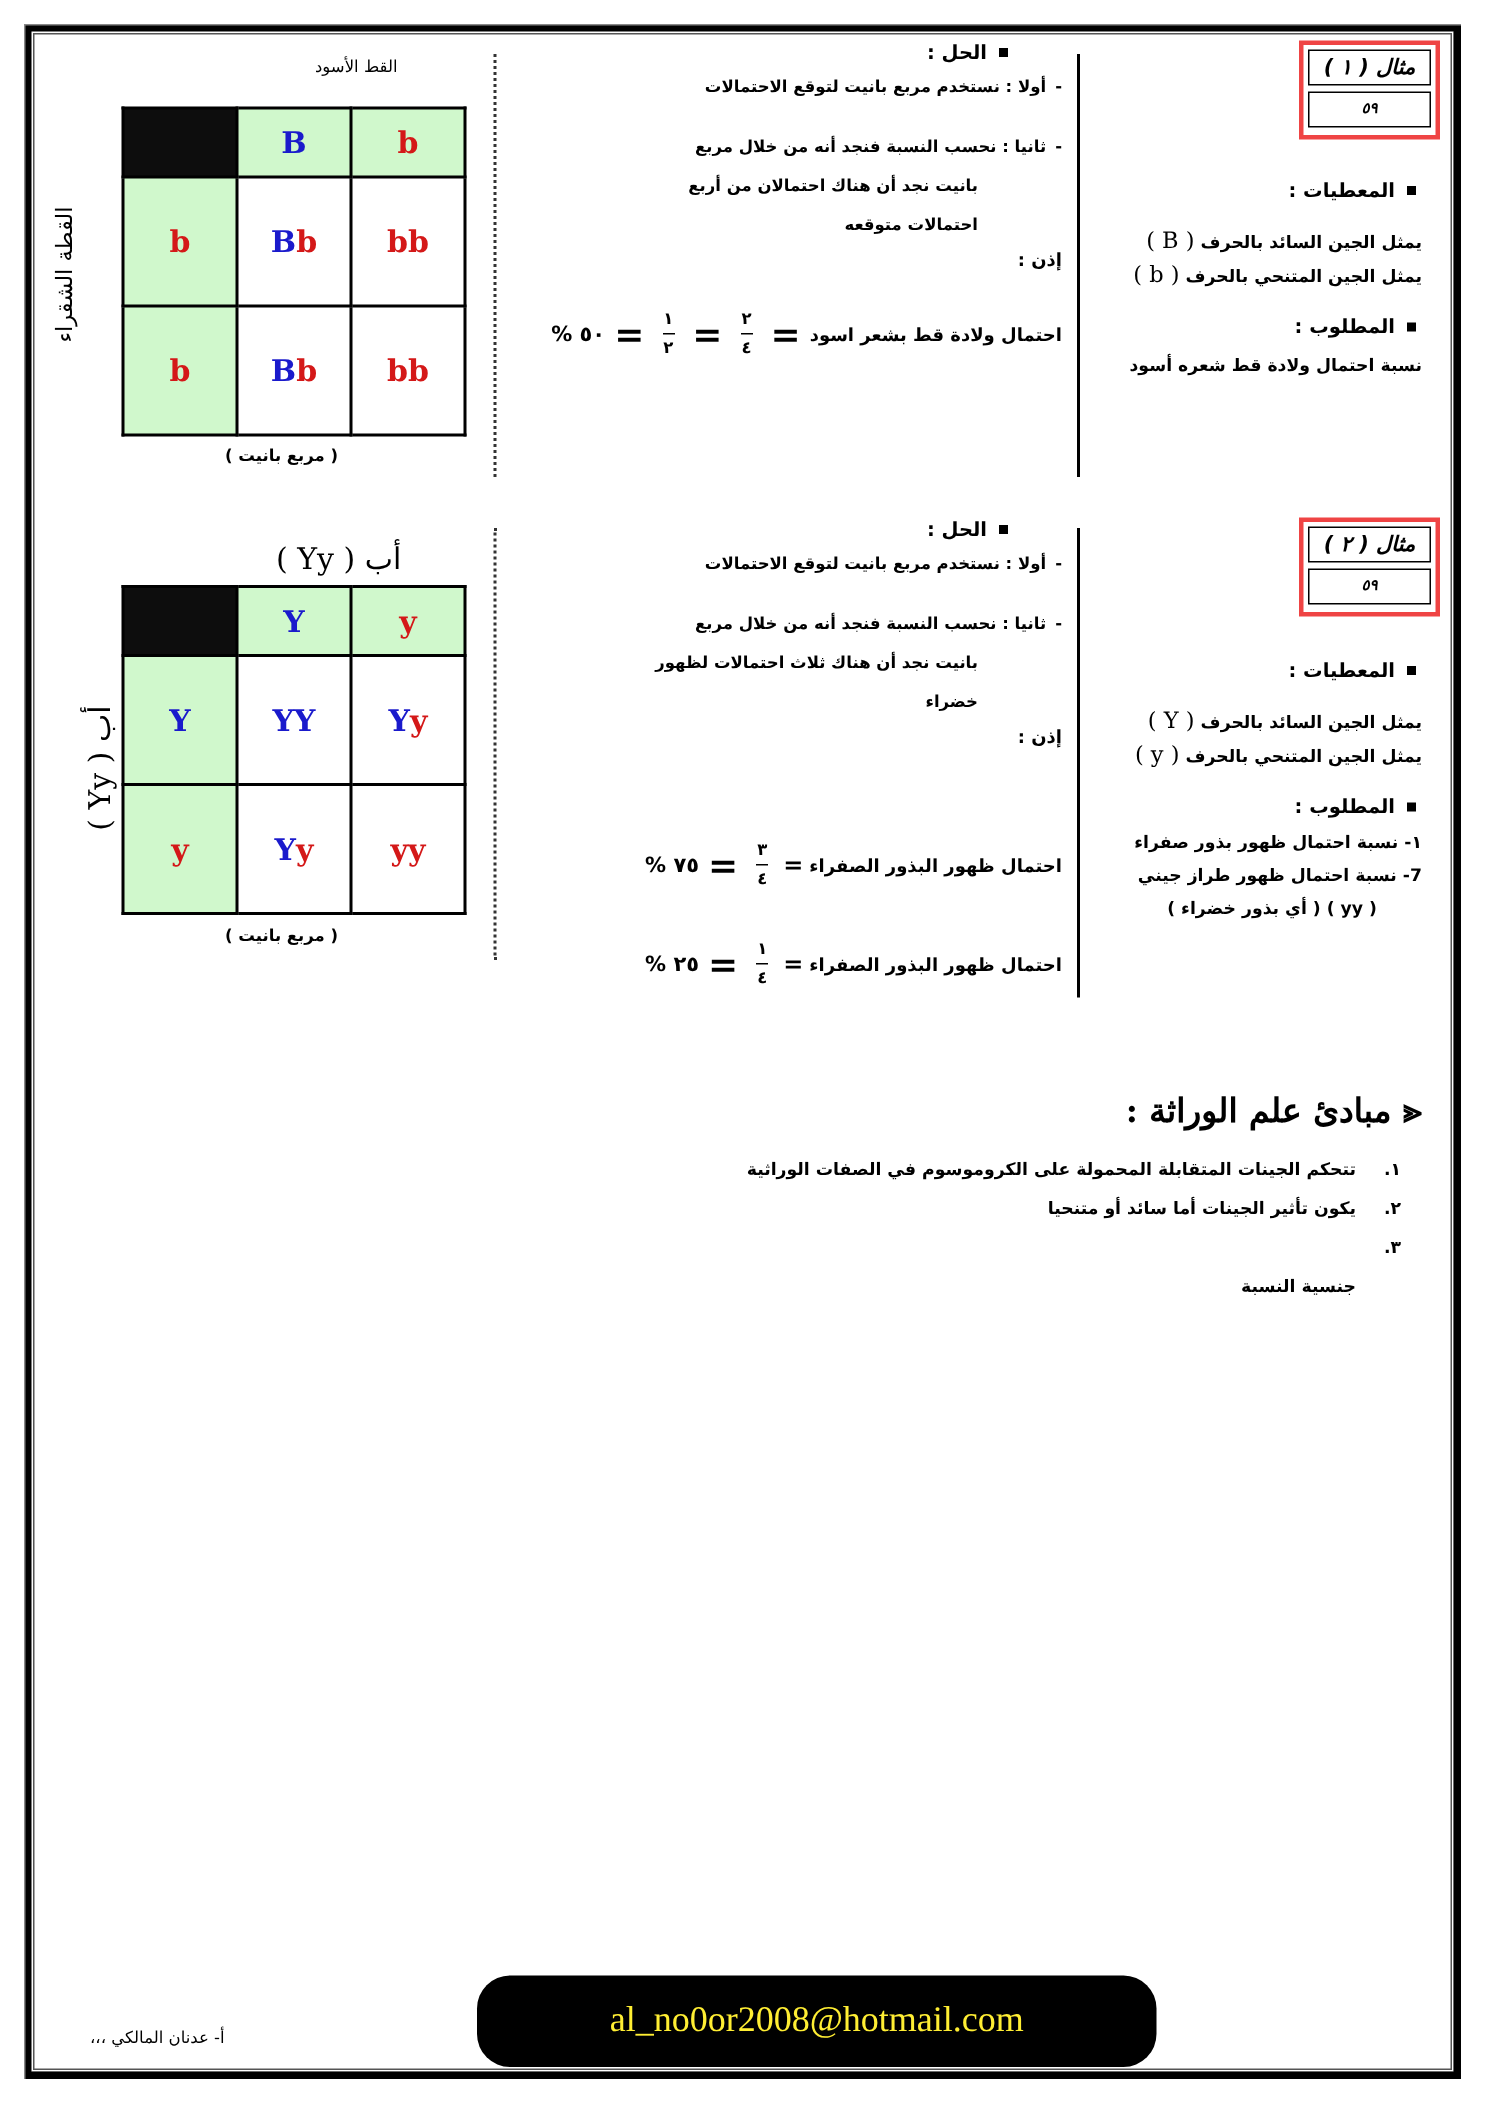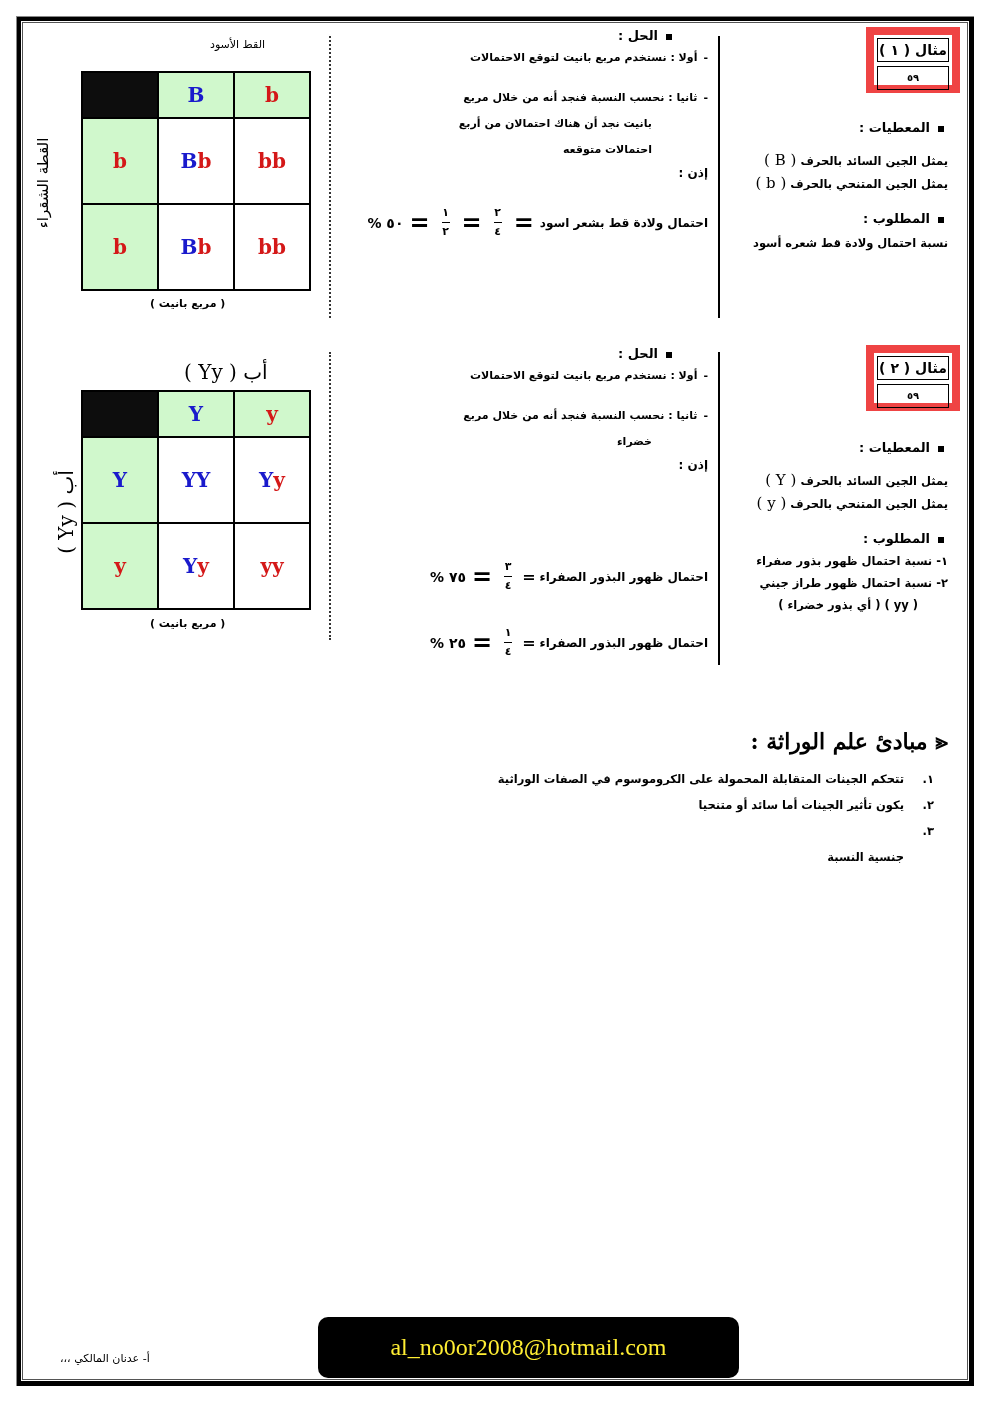--- a/index.html
+++ b/index.html
@@ -7,22 +7,22 @@
          font-family:"DejaVu Sans", sans-serif; color:#000; }
   .page-frame { position:absolute; left:16px; top:16px; width:958px; height:1370px;
                 border:5px solid #000; box-sizing:border-box;
                 box-shadow: inset 0 0 0 1px #fff, inset 0 0 0 2px #555; }
   .page-frame::before { content:""; position:absolute; left:-5px; top:-5px; right:-5px; bottom:-5px;
                 border-top:1px solid #888; border-left:1px solid #888; pointer-events:none; }
   .abs { position:absolute; }
   .rtl { direction:rtl; unicode-bidi:embed; }
 
   
-  .ex-box { position:absolute; width:94px; height:66px; border:8px solid #ef4444;
-            background:#fff; box-sizing:border-box; padding:3px; }
+  .ex-box { position:absolute; width:94px; height:66px; border:3px solid #ef4444;
+            background:#fff; box-sizing:border-box; padding:3px;font-style:italic; }
   .ex-box .cell { border:1px solid #000; height:24px; box-sizing:border-box; text-align:center;
                   direction:rtl; font-weight:bold; }
   .ex-box .cell.title { font-size:14px; line-height:22px; }
   .ex-box .cell.num { font-size:10px; line-height:22px; margin-top:4px; }
 
   .sep-solid { position:absolute; width:2px; background:#000; }
   .sep-dotted { position:absolute; width:0; border-left:2px dotted #333; }
 
   .heading { font-weight:bold; font-size:13px; direction:rtl; }
   .heading .sq { display:inline-block; width:6px; height:6px; background:#000; margin-left:8px; vertical-align:middle; }
@@ -48,22 +48,22 @@
   .bigeq { font-size:24px; font-weight:bold; margin:0 6px; }
   .smalleq { font-size:16px; margin:0 4px; }
 
   .principles-title { position:absolute; right:44px; top:728px; direction:rtl; font-size:22px; font-weight:bold;
                       font-family:"DejaVu Serif", serif; }
   .principles-title .arrow { font-size:22px; margin-left:8px; }
   .plist { position:absolute; right:58px; direction:rtl; font-size:11.5px; font-weight:bold; }
   .plist .item { display:flex; line-height:26px; }
   .plist .num { width:30px; flex:none; }
 
-  .email-box { position:absolute; left:318px; top:1317px; width:421px; height:61px; background:#000;
-               border-radius:10px; color:#ffee33; font-family:"Liberation Serif", serif; font-size:24px;
+  .email-box { position:absolute; left:318px; top:1317px; width:453px; height:61px; background:#000;
+               border-radius:22px; color:#ffee33; font-family:"Liberation Serif", serif; font-size:24px;
                text-align:center; line-height:61px; }
   .author { position:absolute; left:60px; top:1352px; direction:rtl; font-size:11px; font-weight:normal; }
 </style>
 </head>
 <body>
 
 <div class="page-frame"></div>
 
 <div class="ex-box" style="left:866px; top:27px;">
   <div class="cell title">مثال ( ١ )</div>
@@ -148,30 +148,31 @@
   <div class="heading" style="margin-right:4px;"><span class="sq"></span><span>المعطيات :</span></div>
   <div style="height:14px"></div>
   <div class="para">
     <div><span>يمثل الجين السائد بالحرف</span> <span class="gene">( Y )</span></div>
     <div><span>يمثل الجين المتنحي بالحرف</span> <span class="gene">( y )</span></div>
   </div>
   <div style="height:16px"></div>
   <div class="heading" style="margin-right:4px;"><span class="sq"></span><span>المطلوب :</span></div>
   <div class="para" style="margin-top:4px;">
     <div>١- نسبة احتمال ظهور بذور صفراء</div>
-    <div>٢- نسبة احتمال ظهور طراز جيني</div>
+    <div>7- نسبة احتمال ظهور طراز جيني</div>
     <div style="margin-right:30px;">( yy ) ( أي بذور خضراء )</div>
   </div>
 </div>
 
 <div class="abs" style="right:284px; top:346px; width:360px;">
   <div class="heading" style="margin-right:36px;"><span class="sq"></span><span>الحل :</span></div>
   <div class="sol-line" style="margin-top:2px;"><span class="dash">-</span><span>أولا : نستخدم مربع بانيت لتوقع الاحتمالات</span></div>
   <div style="height:14px"></div>
   <div class="sol-line"><span class="dash">-</span><span>ثانيا : نحسب النسبة فنجد أنه من خلال مربع</span></div>
+  <div class="sol-line" style="margin-right:56px;">بانيت نجد أن هناك ثلاث احتمالات لظهور</div>
   <div class="sol-line" style="margin-right:56px;">خضراء</div>
   <div class="heading" style="font-size:12px; line-height:20px;">إذن :</div>
 </div>
 
 <div class="eq" style="right:284px; top:560px;">
   <span>احتمال ظهور البذور الصفراء</span>
   <span class="smalleq">=</span>
   <span class="frac">
       <span>٣</span>
       <span class="bar"></span>

